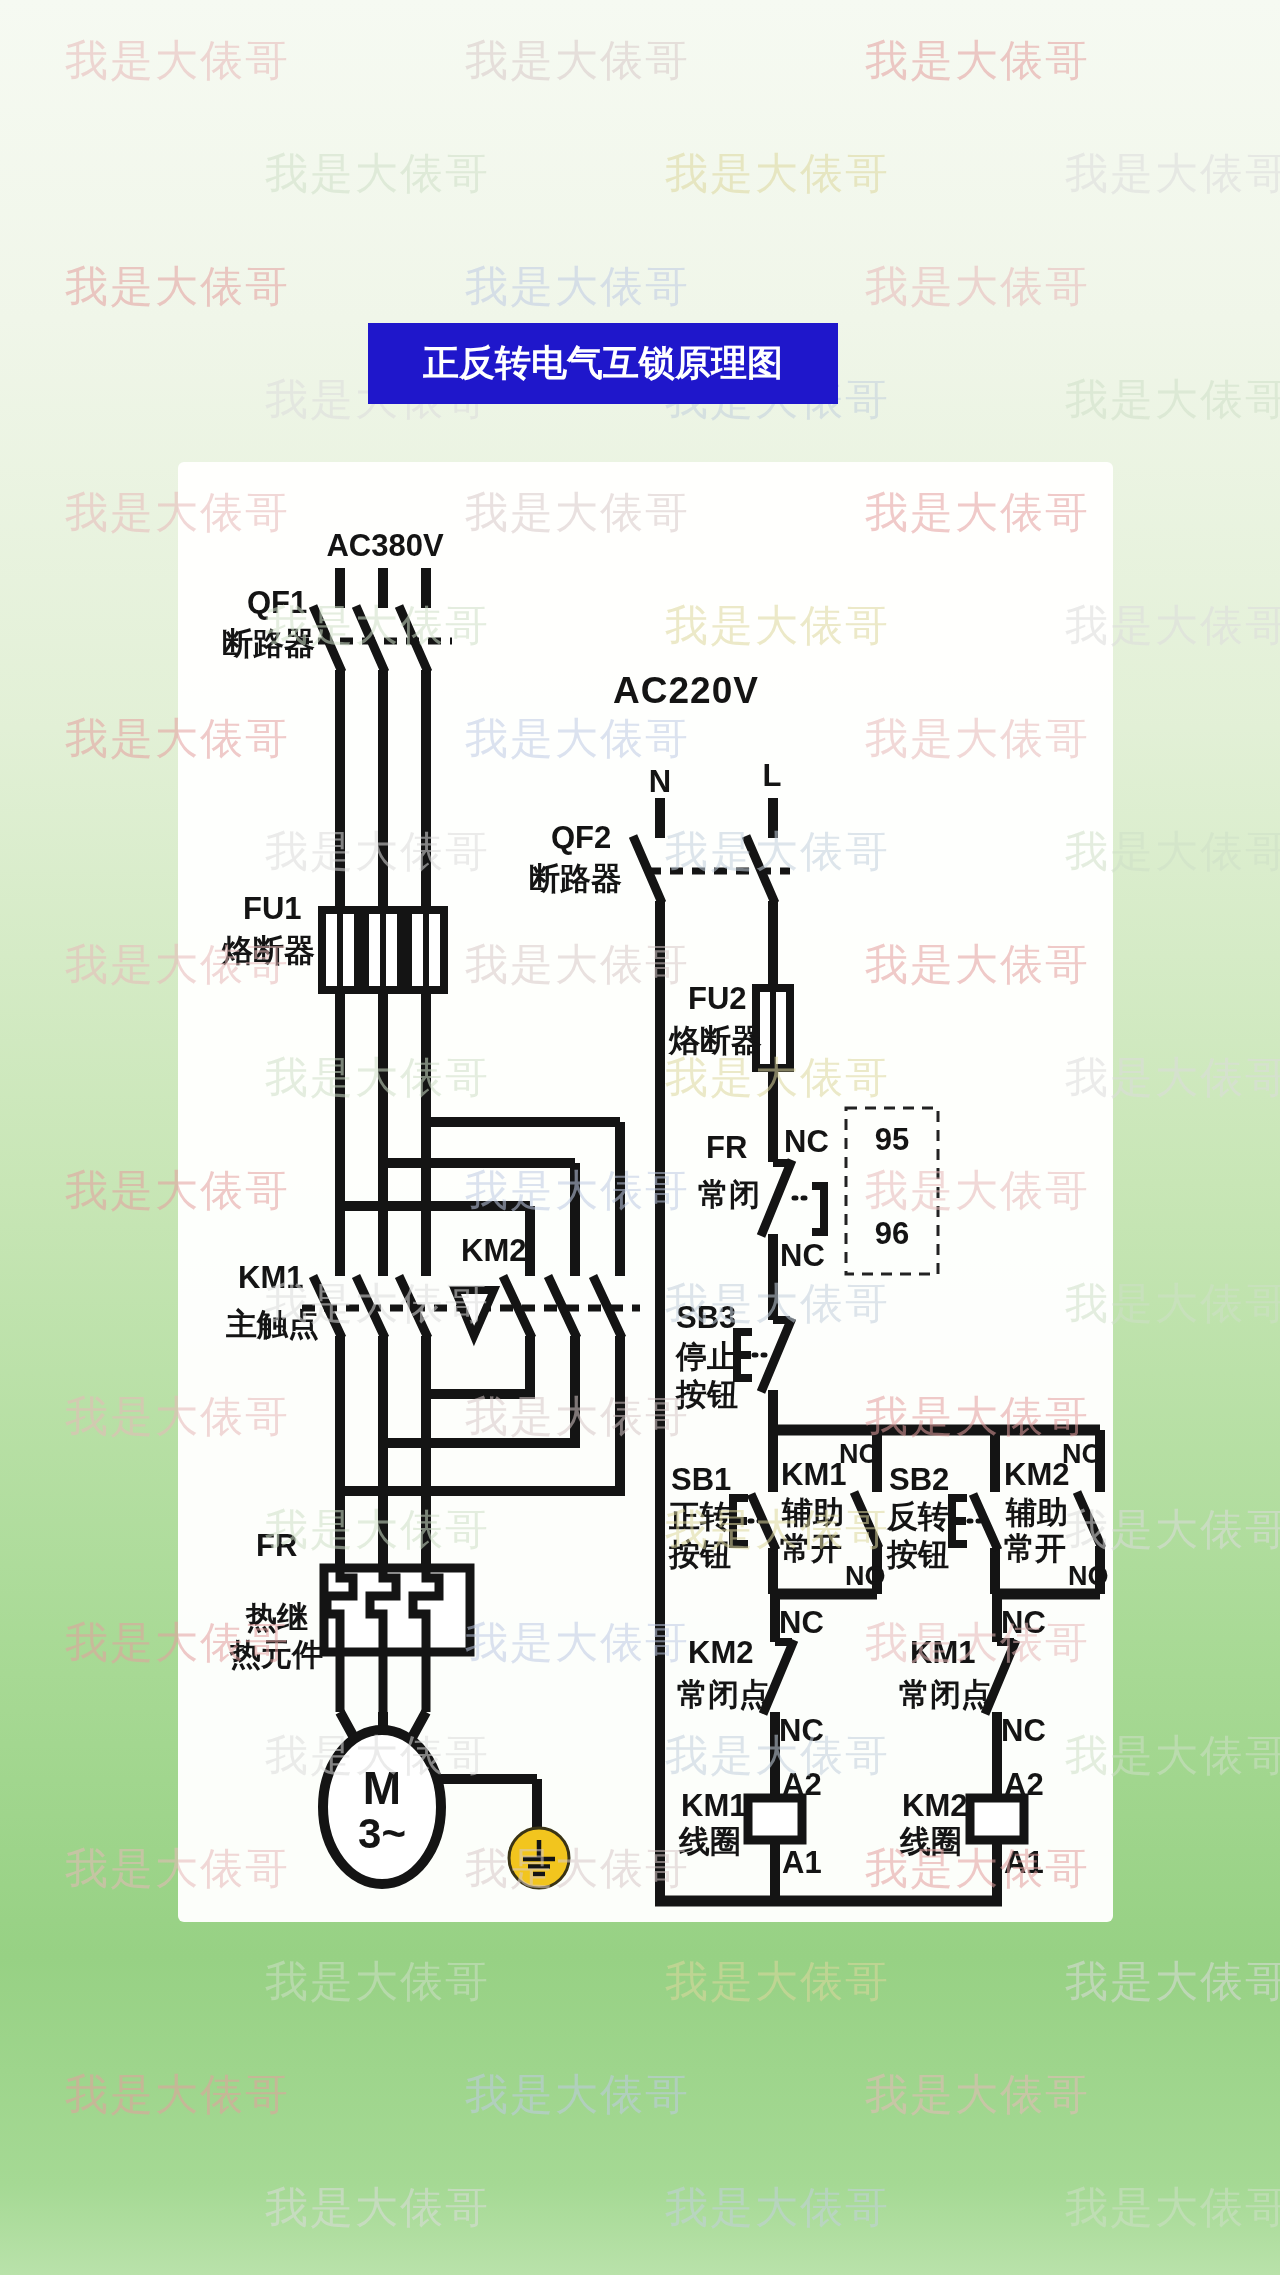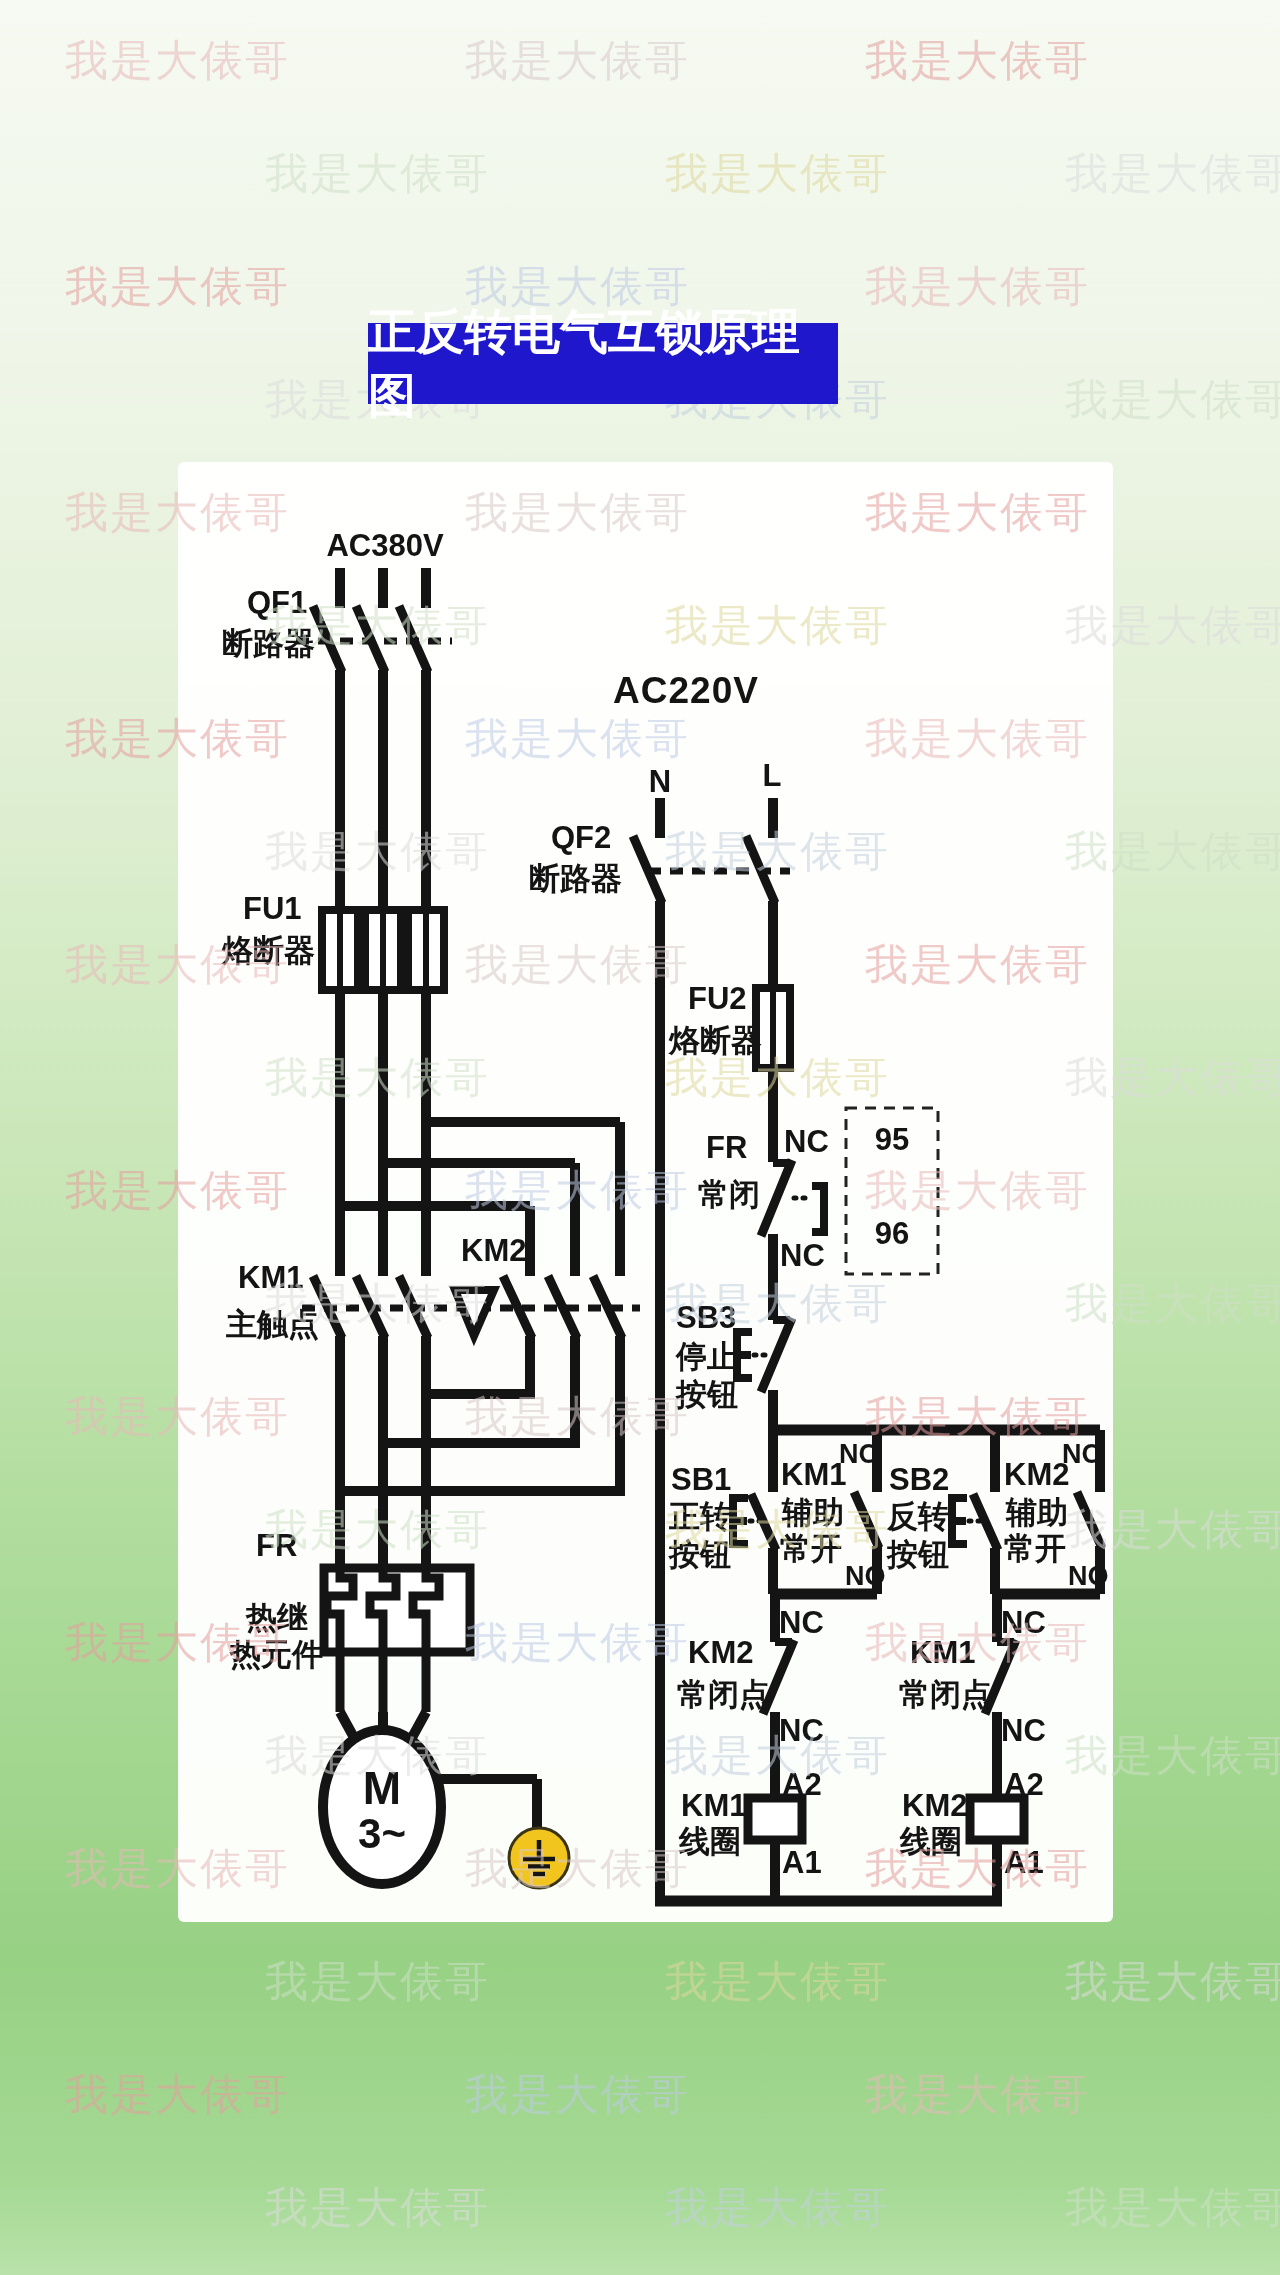--- a/index.html
+++ b/index.html
@@ -11,21 +11,21 @@
   #panel{
     position:absolute;left:178px;top:462px;width:935px;height:1460px;
     background:rgba(255,255,254,0.97);border-radius:6px;z-index:2;
   }
   #schematic{position:absolute;left:0;top:0;z-index:3;}
   #wm-layer{position:absolute;left:0;top:0;width:1280px;height:2275px;z-index:4;pointer-events:none;opacity:.55;}
   .wm{position:absolute;font-size:43px;font-weight:400;letter-spacing:2px;white-space:nowrap;}
   #title-box{
     position:absolute;left:368px;top:323px;width:470px;height:81px;z-index:5;
     background:#1f17cb;display:flex;align-items:center;justify-content:center;
-    color:#ffffff;font-weight:bold;font-size:48px;letter-spacing:0px;
+    color:#ffffff;font-weight:bold;font-size:36px;letter-spacing:0px;
   }
   svg text{font-family:"Liberation Sans", sans-serif;font-weight:bold;fill:#141414;}
   .lbl{font-size:31px;}
   .sup{font-size:27px;}
   .big{font-size:37px;letter-spacing:1px;}
 </style>
 </head>
 <body>
 
 <div id="panel"></div>

